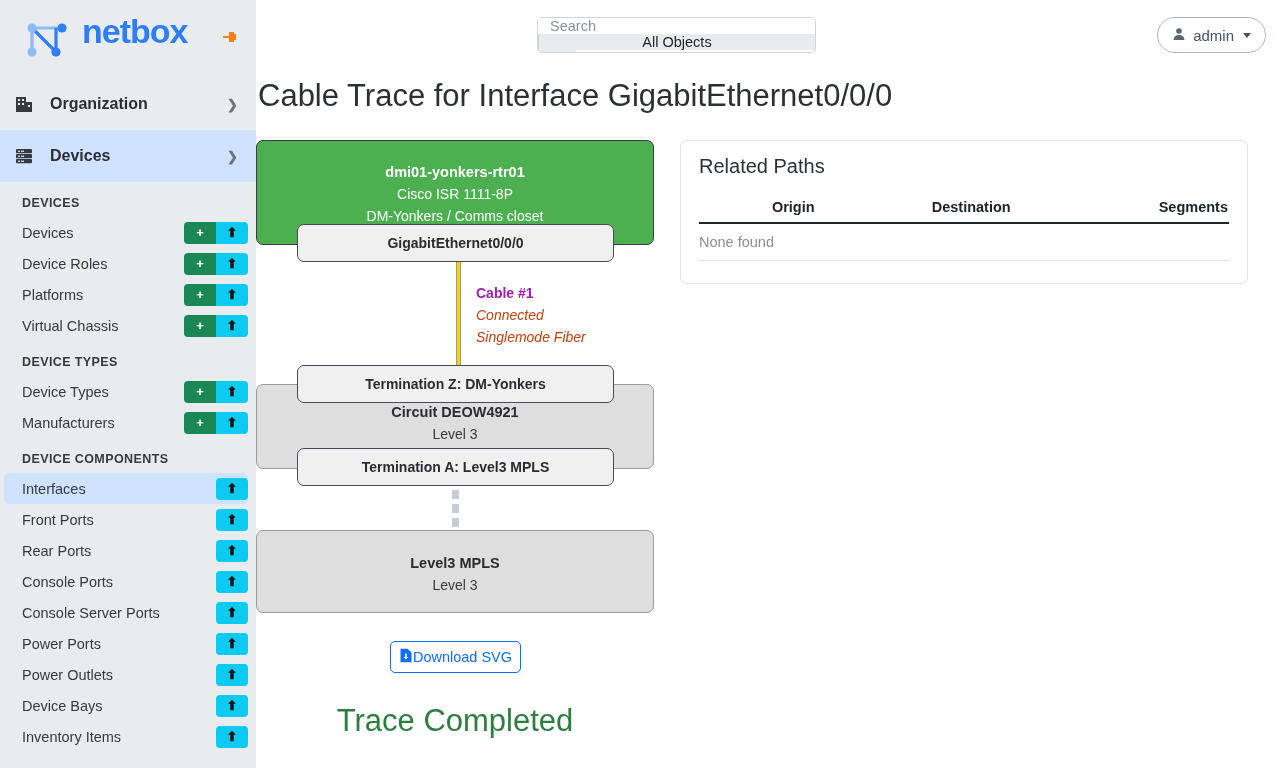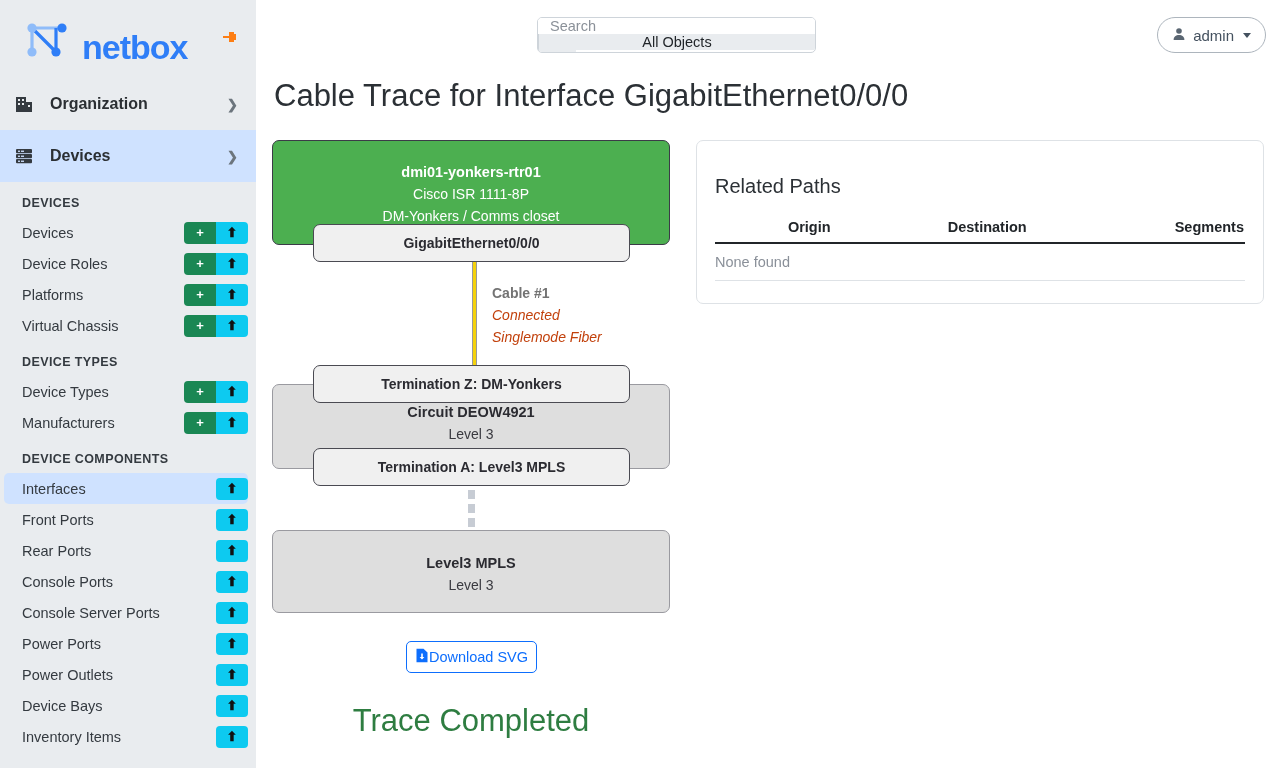--- a/index.html
+++ b/index.html
@@ -17,21 +17,21 @@
     position: absolute; left: 0; top: 0;
     width: 256px; height: 768px;
     background: #e9ecef;
     overflow: hidden;
   }
   .brand-row {
     height: 78px;
     display: flex; align-items: center;
     padding: 0 16px 0 18px;
   }
-  .brand-logo { display: flex; align-items: flex-end; gap: 6px; }
+  .brand-logo { display: flex; align-items: flex-start; gap: 6px; }
   .brand-wordmark {
     font-size: 34px; font-weight: 700; letter-spacing: -1px;
     color: #2f7ef7; line-height: 1;
   }
   .pin-icon { margin-left: auto; }
 
   .nav-group {
     display: flex; align-items: center;
     height: 52px;
     padding: 0 18px 0 14px;
@@ -114,21 +114,21 @@
     font-size: 15px; color: #44515f; cursor: pointer; background: #fff;
   }
   .caret-dn {
     width: 0; height: 0; margin-left: 2px;
     border-left: 4.5px solid transparent;
     border-right: 4.5px solid transparent;
     border-top: 5px solid #44515f;
   }
 
   
-  #main { position: absolute; left: 256px; top: 70px; width: 1024px; height: 698px; }
+  #main { position: absolute; left: 240px; top: 70px; width: 1024px; height: 698px; }
   .page-title {
     font-size: 31px; font-weight: 400; color: #2b3035;
     padding: 8px 0 0 18px;
   }
 
   
   #trace { position: absolute; left: 0; top: 70px; width: 430px; }
   .node-device {
     position: relative; width: 398px; margin-left: 16px;
     background: #4caf50; border: 1px solid #3b3b47; border-radius: 7px;
@@ -149,21 +149,21 @@
   }
   .ovl-up { margin-top: -21px; }
 
   .cable-row { position: relative; height: 103px; }
   .cable-line {
     position: absolute; left: 216px; top: 0;
     width: 5px; height: 103px; background: #f5d20b;
     border-left: 1px solid #999; border-right: 1px solid #999;
   }
   .cable-label { position: absolute; left: 236px; top: 23px; }
-  .cable-label .c1 { font-size: 14px; font-weight: 700; color: #737373; }
+  .cable-label .c1 { font-size: 14px; font-weight: 700; color: #a21caf; }
   .cable-label .c2, .cable-label .c3 { font-size: 14px; color: #c2410c; margin-top: 6px; font-style: italic; }
 
   .node-circuit {
     position: relative; width: 398px; margin-left: 16px;
     height: 85px; background: #dedede;
     border: 1px solid #9a9aa0; border-radius: 7px;
     text-align: center; padding-top: 19px;
     margin-top: -19px; z-index: 1;
   }
   .node-circuit .r1 { font-size: 14.5px; font-weight: 700; color: #2b2b31; }
@@ -196,21 +196,21 @@
   .trace-done {
     text-align: center; margin-top: 30px;
     font-size: 31px; color: #2e7d41; width: 430px;
   }
 
   
   .card {
     position: absolute; left: 440px; top: 70px;
     width: 568px; background: #fff;
     border: 1px solid #dee2e6; border-radius: 7px;
-    padding: 34px 18px 22px 18px;
+    padding: 14px 18px 22px 18px;
   }
   .card-title { font-size: 20px; color: #2b3035; margin-bottom: 20px; }
   table.rp { width: 100%; border-collapse: collapse; }
   table.rp th {
     text-align: right; font-size: 14.5px; font-weight: 700;
     color: #212529; padding-bottom: 7px;
     border-bottom: 2px solid #212529;
     margin-top: 32px;
   }
   table.rp td {

